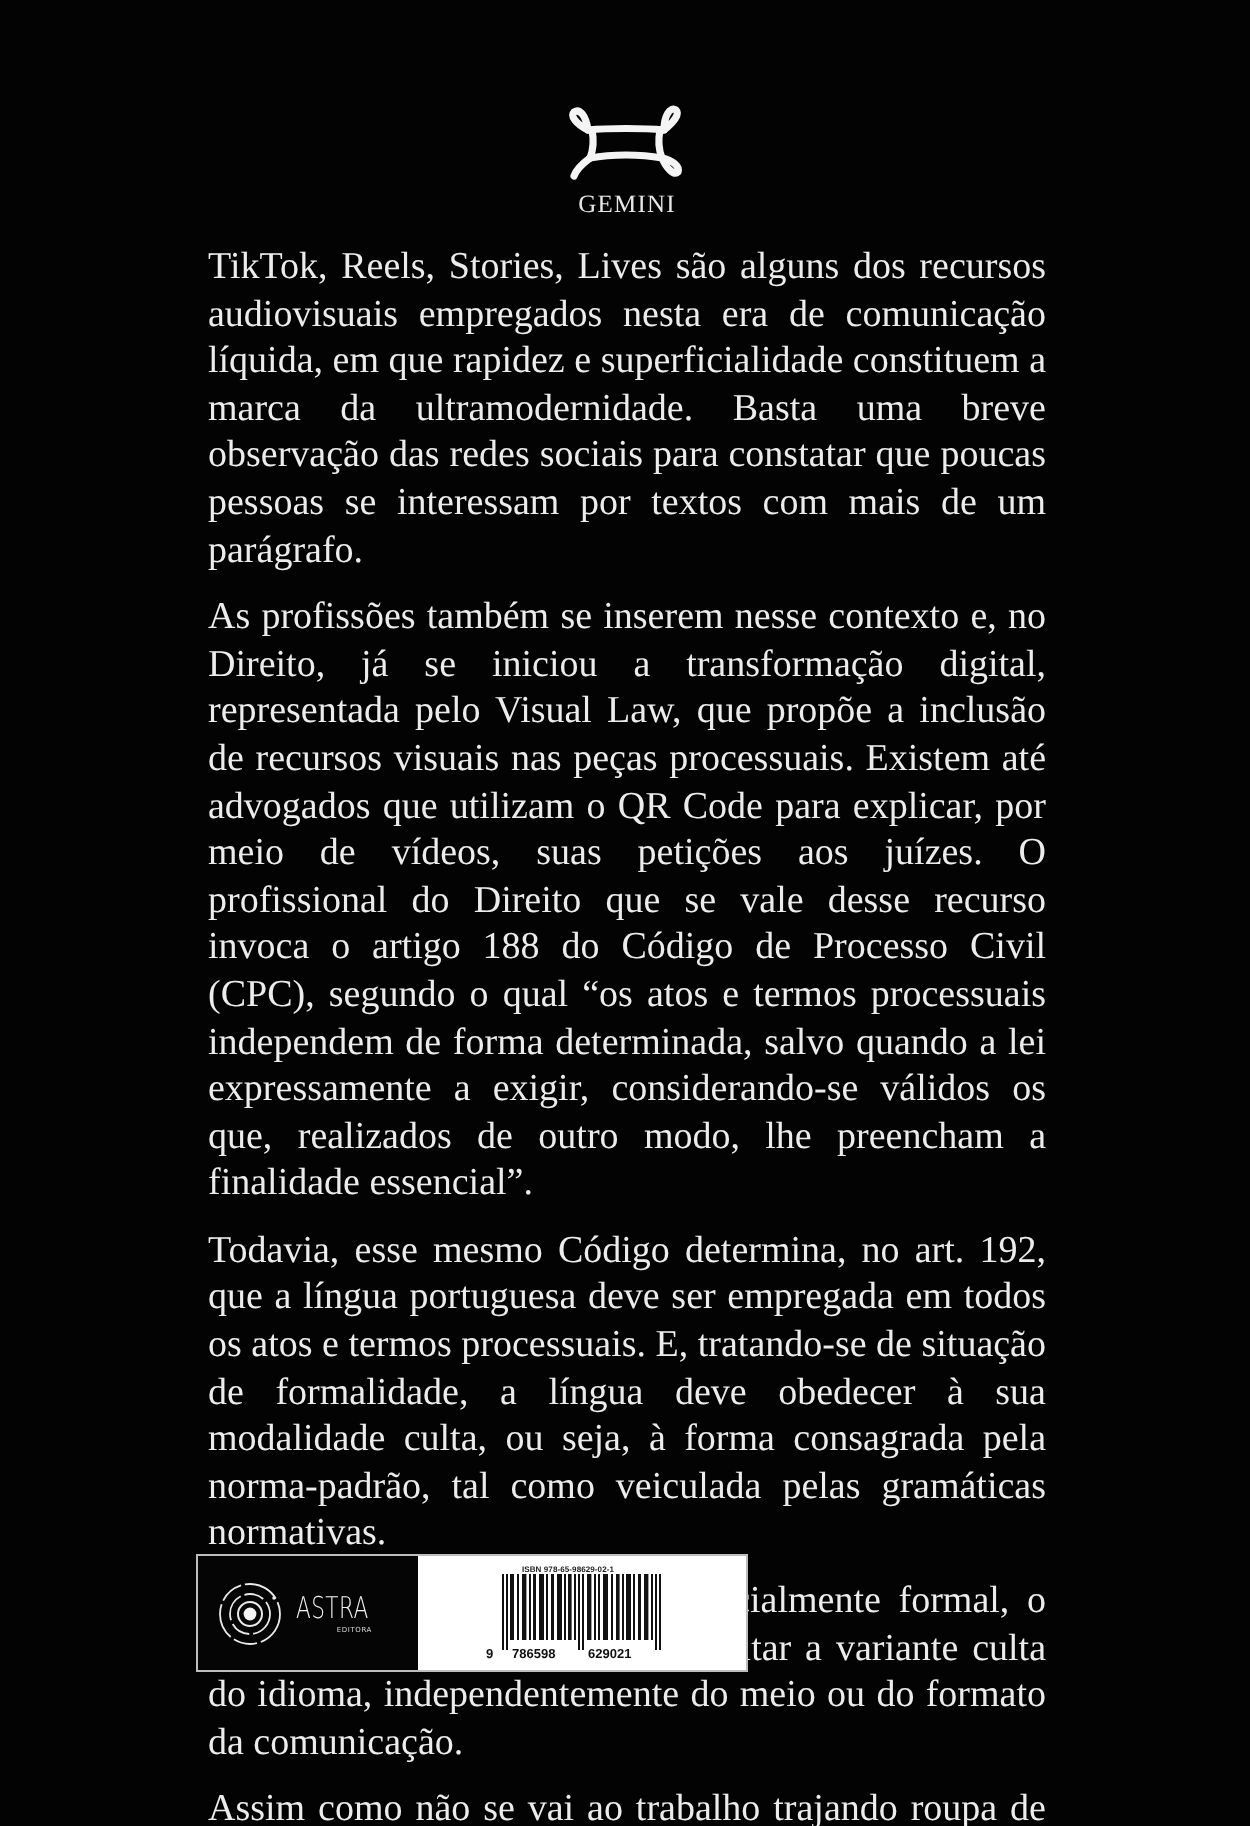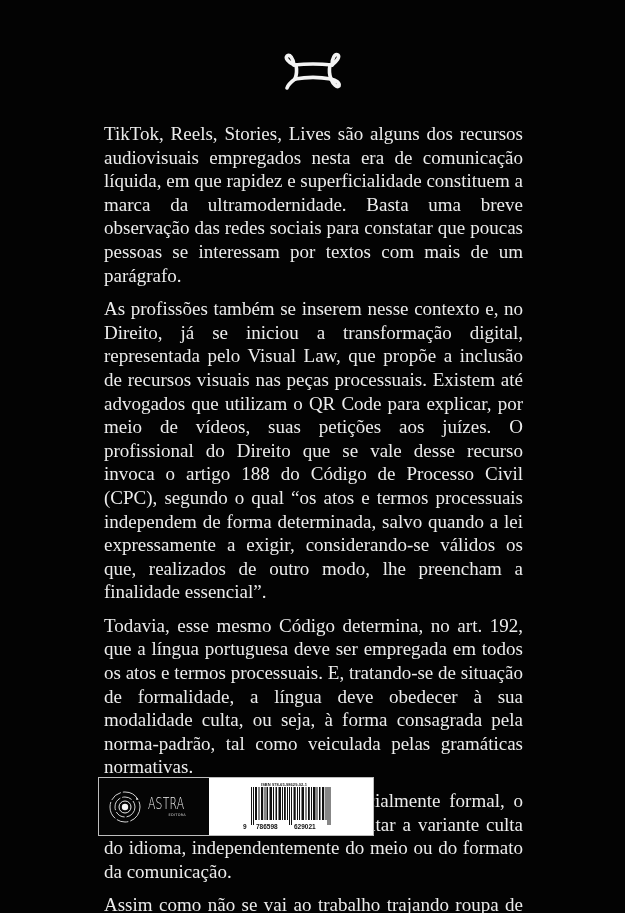--- a/index.html
+++ b/index.html
@@ -141,20 +141,21 @@
 
       <path d="M12 13 C6 10, 3 6, 5 4 C8 2, 11 6, 12 13"></path>
 
       <path d="M50 13 C55 9, 58 5, 56 3 C53 1, 50 6, 50 13"></path>
 
       <path d="M13 27 C9 30, 6 33, 5 36"></path>
 
       <path d="M49 27 C54 28, 58 31, 57 34 C55 36, 51 32, 49 27"></path>
     </g>
   </svg>
+  <span class="gemini-label">GEMINI</span>
 </div>
 
 <div class="text-column">
   <p>TikTok, Reels, Stories, Lives são alguns dos recursos audiovisuais empregados nesta era de comunicação líquida, em que rapidez e superficialidade constituem a marca da ultramodernidade. Basta uma breve observação das redes sociais para constatar que poucas pessoas se interessam por textos com mais de um parágrafo.</p>
   <p>As profissões também se inserem nesse contexto e, no Direito, já se iniciou a transformação digital, representada pelo Visual Law, que propõe a inclusão de recursos visuais nas peças processuais. Existem até advogados que utilizam o QR Code para explicar, por meio de vídeos, suas petições aos juízes. O profissional do Direito que se vale desse recurso invoca o artigo 188 do Código de Processo Civil (CPC), segundo o qual “os atos e termos pro­cessuais independem de forma determinada, salvo quando a lei expressamente a exigir, considerando-se válidos os que, realizados de outro modo, lhe preencham a finalidade essencial”.</p>
   <p>Todavia, esse mesmo Código determina, no art. 192, que a língua portuguesa deve ser empregada em todos os atos e termos pro­cessuais. E, tratando-se de situação de formalidade, a língua deve obedecer à sua modalidade culta, ou seja, à forma consagrada pela norma-padrão, tal como veiculada pelas gramáticas normativas.</p>
   <p>Por atuar em um contexto essencialmente formal, o profissional do Direito deve respeitar a variante culta do idioma, independen­temente do meio ou do formato da comunicação.</p>
   <p>Assim como não se vai ao trabalho trajando roupa de praia, tam­bém a linguagem deve vestir-se conforme o contexto de sua apli­cação. Mesmo a fala, embora mais espontânea e fluida do que a escrita, deve, no campo jurídico, obedecer à norma-padrão.</p>
 </div>
 

